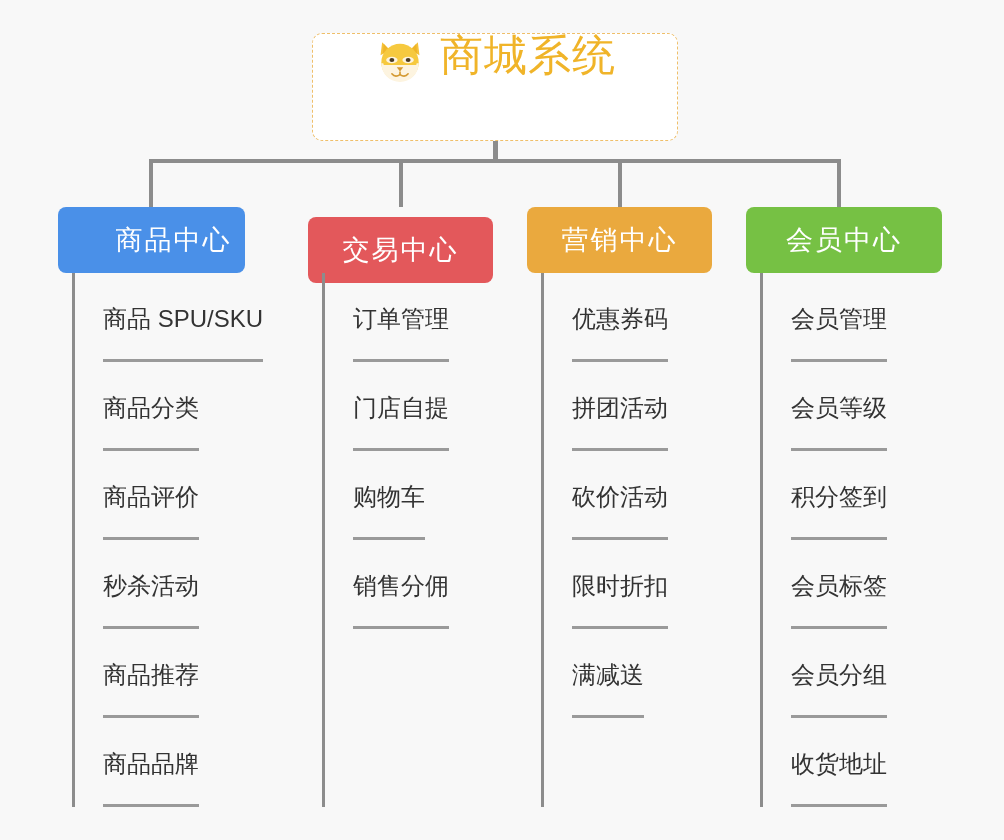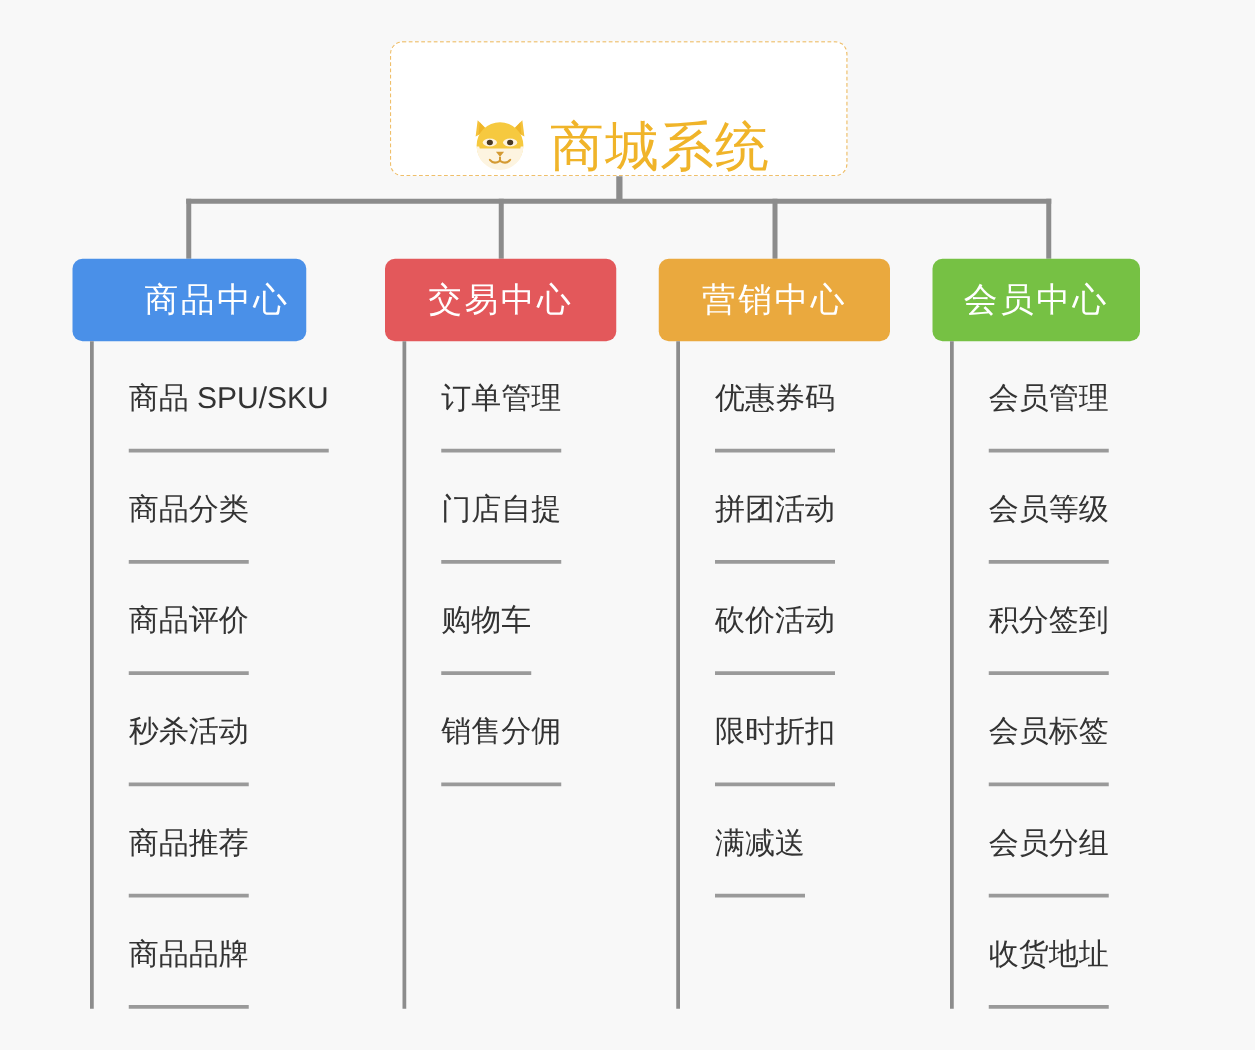--- a/index.html
+++ b/index.html
@@ -25,21 +25,21 @@
     position: absolute;
     left: 312px;
     top: 33px;
     width: 366px;
     height: 108px;
     box-sizing: border-box;
     background: #ffffff;
     border: 1px dashed #efbf6a;
     border-radius: 10px;
     display: flex;
-    align-items: flex-end;
+    align-items: flex-start;
     justify-content: center;
     gap: 14px;
   }
   .root-icon {
     width: 52px;
     height: 52px;
     flex: none;
     display: block;
   }
   .root-title {
@@ -167,21 +167,21 @@
       <div class="leaf">
           <span class="leaf-label">商品推荐</span>
         </div>
       <div class="leaf">
           <span class="leaf-label">商品品牌</span>
         </div>
     </div>
   </div>
 
   <div class="column" style="left:308px; width:185px;">
-    <div class="cat-header" style="width: 185px; background: rgb(227, 88, 91);">
+    <div class="cat-header" style="width: 185px; background: rgb(227, 88, 91); margin-top: 10px;">
       <span>交易中心</span>
     </div>
     <div class="leaf-stack">
       <div class="trunk" style="height: 534px; background: rgb(140, 140, 140);"></div>
       <div class="leaf">
           <span class="leaf-label">订单管理</span>
         </div>
       <div class="leaf">
           <span class="leaf-label">门店自提</span>
         </div>
@@ -212,21 +212,21 @@
       <div class="leaf">
           <span class="leaf-label">限时折扣</span>
         </div>
       <div class="leaf">
           <span class="leaf-label">满减送</span>
         </div>
     </div>
   </div>
 
   <div class="column" style="left:746px; width:186px;">
-    <div class="cat-header" style="width: 166px; background: rgb(118, 193, 68);">
+    <div class="cat-header" style="width: 196px; background: rgb(118, 193, 68);">
       <span>会员中心</span>
     </div>
     <div class="leaf-stack">
       <div class="trunk" style="height: 534px; background: rgb(140, 140, 140);"></div>
       <div class="leaf">
           <span class="leaf-label">会员管理</span>
         </div>
       <div class="leaf">
           <span class="leaf-label">会员等级</span>
         </div>

